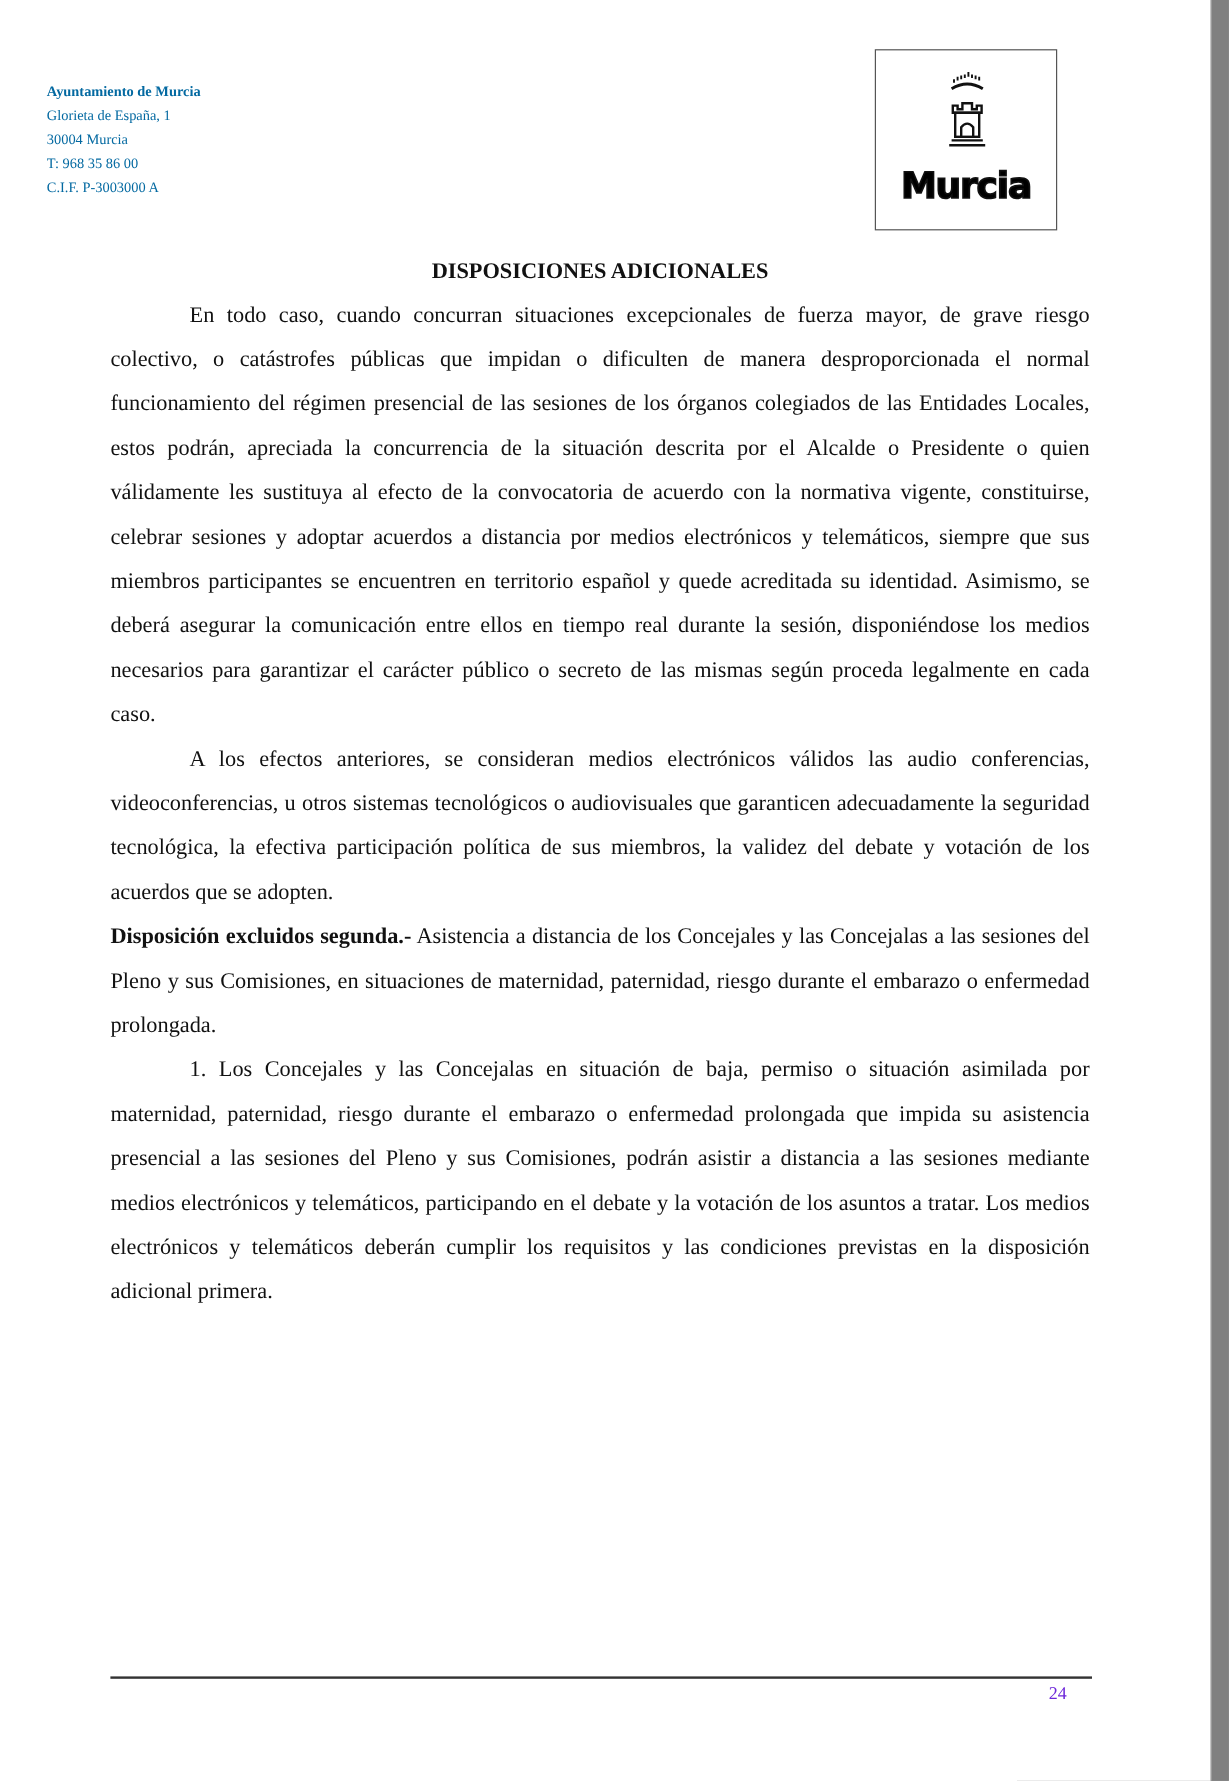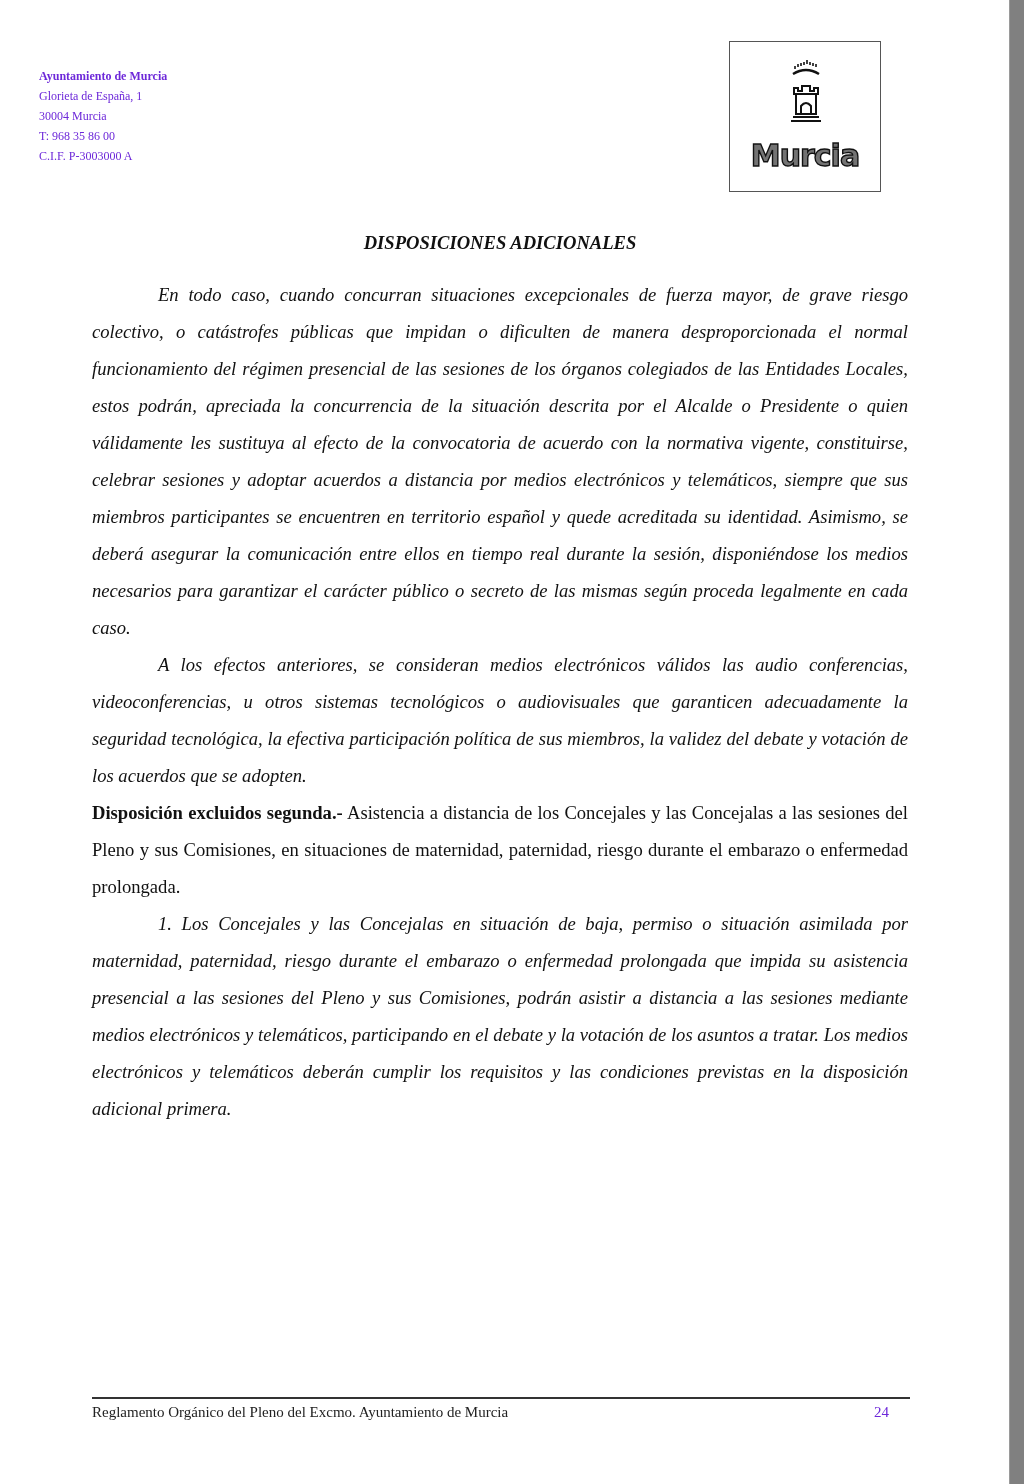--- a/index.html
+++ b/index.html
@@ -15,48 +15,48 @@
       background: #ffffff;
     }
     .edge {
       position: absolute; left: 1009px; top: 0; width: 15px; height: 1484px;
       background: #808080;
       border-left: 1px solid #9a9a9a;
       box-sizing: border-box;
     }
     .letterhead {
       position: absolute; left: 39px; top: 66px;
-      font-size: 12px; line-height: 20px; color: #6d28d9;
+      font-size: 12px; line-height: 20px; color: #0369a1;
     }
     .letterhead .org { font-weight: bold; }
     .logo-box {
       position: absolute; left: 729px; top: 41px;
       width: 152px; height: 151px;
       border: 1.5px solid #555;
       box-sizing: border-box;
     }
     .logo-box svg { position: absolute; left: 0; top: 0; }
     .logo-word {
       position: absolute; left: 0; width: 100%; top: 96px;
       text-align: center;
       font-family: "DejaVu Sans", sans-serif;
       font-weight: bold; font-size: 30px; letter-spacing: -1px;
-      color: #737373;
+      color: #000000;
       -webkit-text-stroke: 1.4px #111;
     }
     .content {
       position: absolute; left: 92px; top: 210px; width: 816px;
       font-size: 18.6px; line-height: 37px; text-align: justify;
     }
     .title {
       text-align: center; font-weight: bold; font-size: 18.6px;
-      line-height: 34px; margin: 16px; font-style: italic;
+      line-height: 34px; margin: 0;
     }
     p { margin: 0; }
-    .indent { text-indent: 66px; font-style: italic; }
+    .indent { text-indent: 66px; }
     .bold { font-weight: bold; }
     .footer-rule {
       position: absolute; left: 92px; top: 1397px; width: 818px;
       border-top: 2px solid #333;
     }
     .footer-text {
       position: absolute; left: 92px; top: 1404px; font-size: 15px; color: #222;
     }
     .page-num {
       position: absolute; left: 874px; top: 1404px; font-size: 15px; color: #6d28d9;
@@ -107,17 +107,16 @@
     <p class="indent">En todo caso, cuando concurran situaciones excepcionales de fuerza mayor, de grave riesgo colectivo, o catástrofes públicas que impidan o dificulten de manera desproporcionada el normal funcionamiento del régimen presencial de las sesiones de los órganos colegiados de las Entidades Locales, estos podrán, apreciada la concurrencia de la situación descrita por el Alcalde o Presidente o quien válidamente les sustituya al efecto de la convocatoria de acuerdo con la normativa vigente, constituirse, celebrar sesiones y adoptar acuerdos a distancia por medios electrónicos y telemáticos, siempre que sus miembros participantes se encuentren en territorio español y quede acreditada su identidad. Asimismo, se deberá asegurar la comunicación entre ellos en tiempo real durante la sesión, disponiéndose los medios necesarios para garantizar el carácter público o secreto de las mismas según proceda legalmente en cada caso.</p>
     <p class="indent">A los efectos anteriores, se consideran medios electrónicos válidos las audio conferencias, videoconferencias, u otros sistemas tecnológicos o audiovisuales que garanticen adecuadamente la seguridad tecnológica, la efectiva participación política de sus miembros, la validez del debate y votación de los acuerdos que se adopten.</p>
 
     <p>
       <span class="bold">Disposición excluidos segunda.-</span><span> </span><span>Asistencia a distancia de los Concejales y las Concejalas a las sesiones del Pleno y sus Comisiones, en situaciones de maternidad, paternidad, riesgo durante el embarazo o enfermedad prolongada.</span>
     </p>
     <p class="indent">1. Los Concejales y las Concejalas en situación de baja, permiso o situación asimilada por maternidad, paternidad, riesgo durante el embarazo o enfermedad prolongada que impida su asistencia presencial a las sesiones del Pleno y sus Comisiones, podrán asistir a distancia a las sesiones mediante medios electrónicos y telemáticos, participando en el debate y la votación de los asuntos a tratar. Los medios electrónicos y telemáticos deberán cumplir los requisitos y las condiciones previstas en la disposición adicional primera.</p>
   </div>
 
   <div class="footer-rule"></div>
-  <div class="footer-text">Reglamento Orgánico del Pleno del Excmo. Ayuntamiento de Murcia</div>
   <div class="page-num">24</div>
 </div>
 
 <div class="edge"></div>
 
 </body></html>

